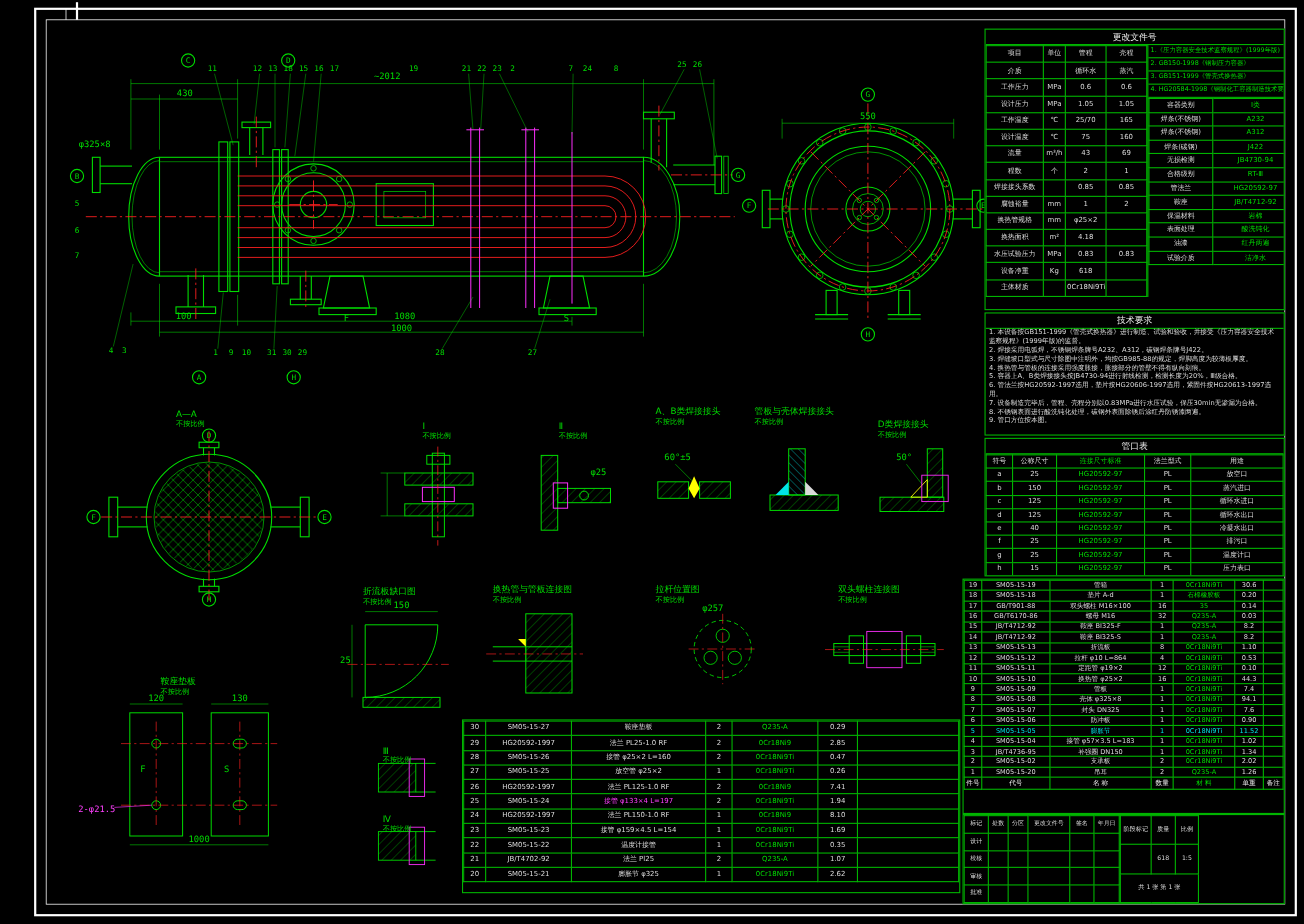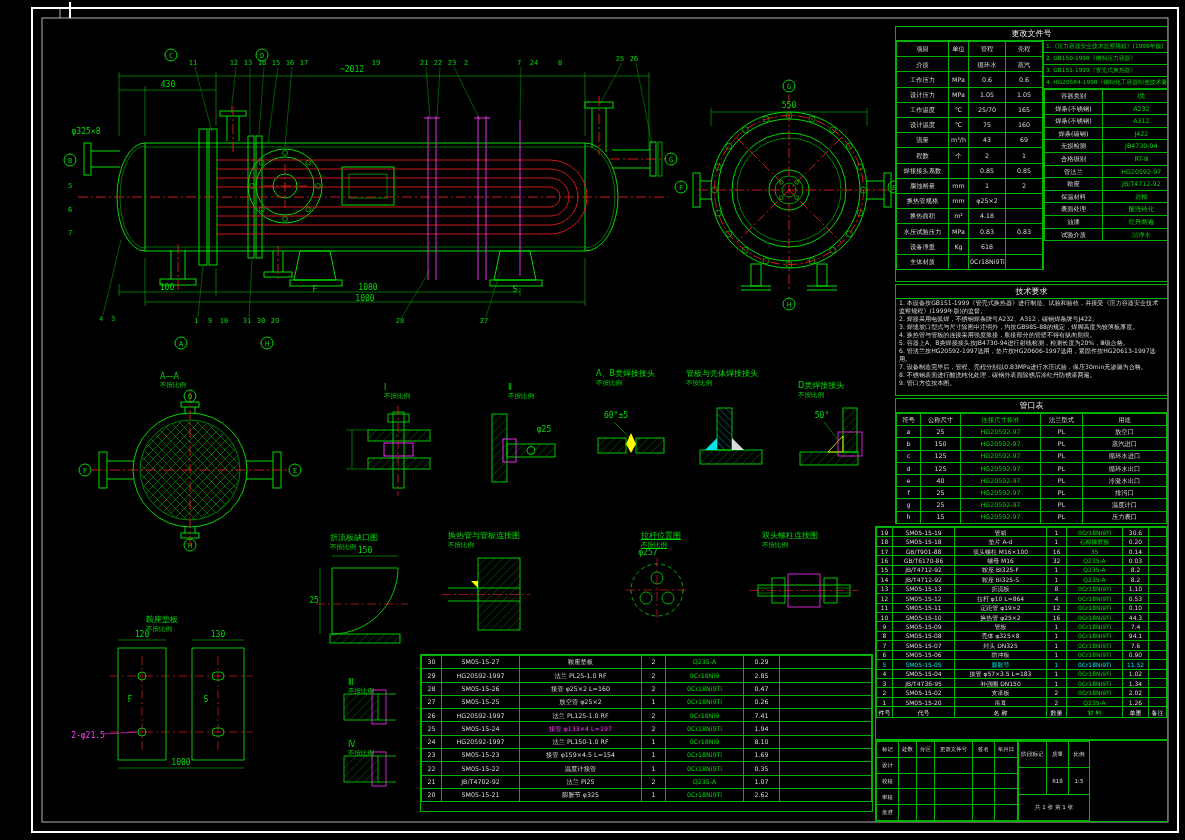--- a/index.html
+++ b/index.html
@@ -513,21 +513,21 @@
       <i>不按比例</i>
   </span>
     <span class="vtitle" style="left: 330px; top: 532px;">
     <b>折流板缺口图</b>
       <i>不按比例</i>
   </span>
     <span class="vtitle" style="left: 448px; top: 530px;">
     <b>换热管与管板连接图</b>
       <i>不按比例</i>
   </span>
-    <span class="vtitle" style="left: 641px; top: 530px; text-decoration: underline;">
+    <span class="vtitle" style="left: 596px; top: 530px;">
     <b>拉杆位置图</b>
       <i>不按比例</i>
   </span>
     <span class="vtitle" style="left: 762px; top: 530px;">
     <b>双头螺柱连接图</b>
       <i>不按比例</i>
   </span>
     <span class="vtitle" style="left: 146px; top: 614px;">
     <b>鞍座垫板</b>
       <i>不按比例</i>

